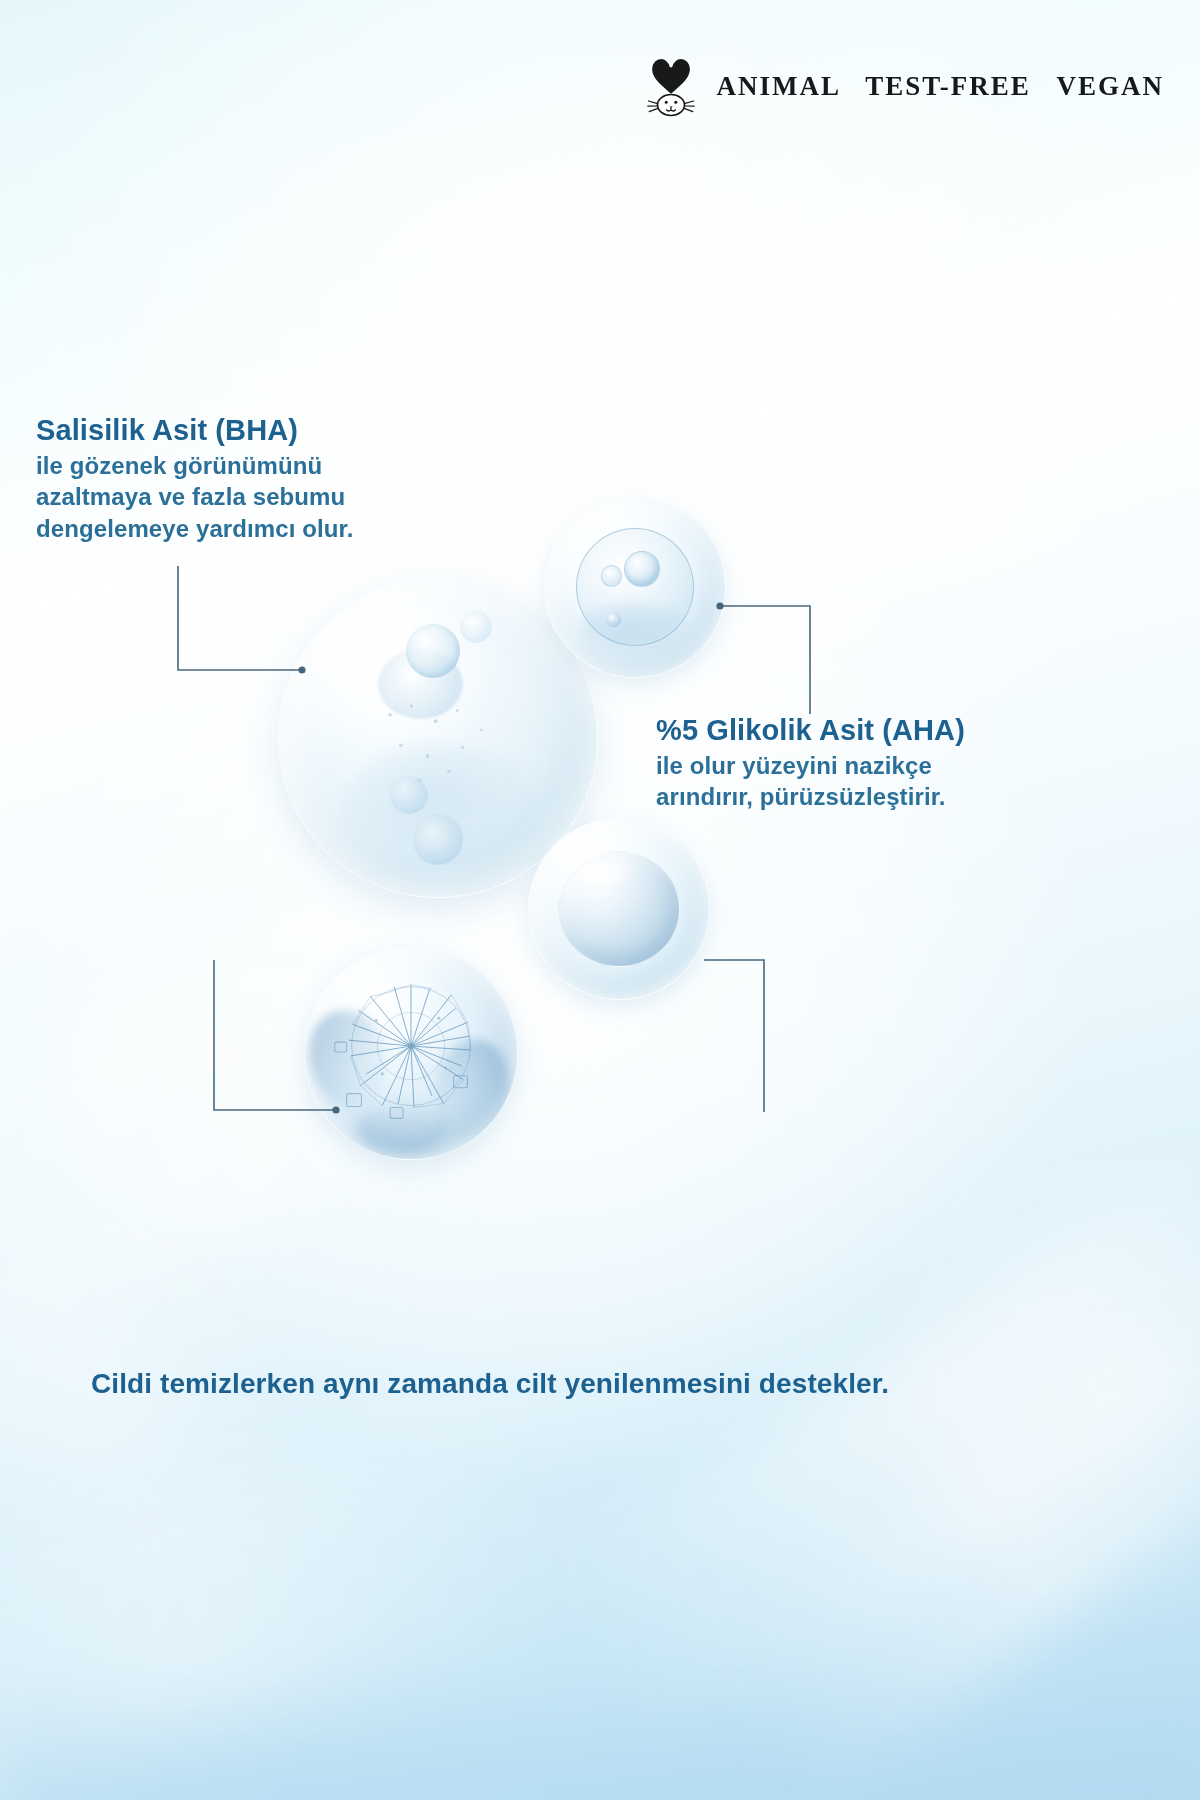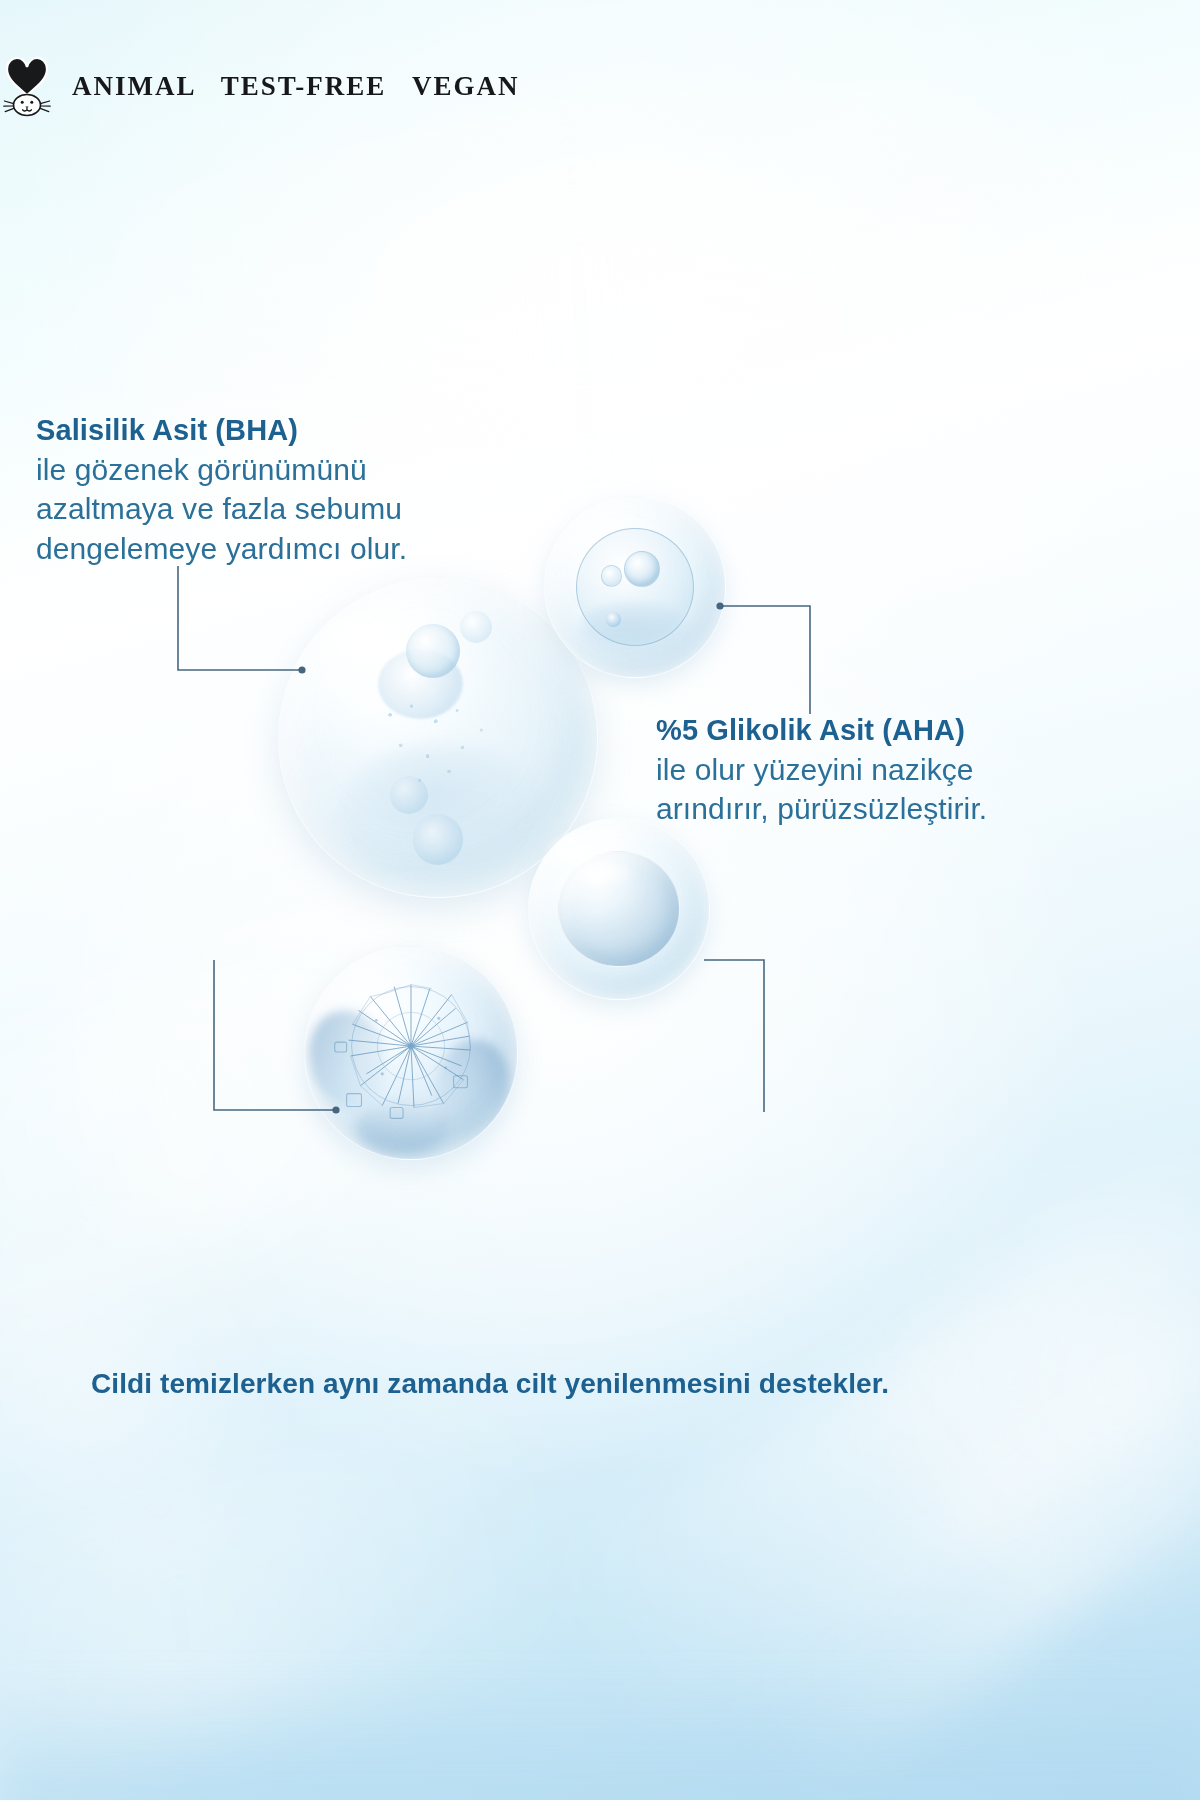--- a/index.html
+++ b/index.html
@@ -70,21 +70,21 @@
   }
   .s8 {
     left:0px; top:1680px; width:1200px; height:140px;
     background:linear-gradient(180deg, rgba(178,218,240,0) 0%, rgba(168,212,238,0.45) 100%);
     filter:blur(22px);
   }
 
   
   #cruelty-badge {
     position:absolute; left:0; top:55px; width:1164px;
-    display:flex; align-items:center; justify-content:flex-start; gap:18px;
+    display:flex; align-items:center; justify-content:flex-end; gap:18px;
   }
   #bunny-logo { width:54px; height:62px; display:block; flex:0 0 auto; }
   #badge-text {
     font-family:"Liberation Serif", serif;
     font-weight:700;
     font-size:27px;
     letter-spacing:2.0px;
     color:#16181a;
     white-space:pre;
   }
@@ -262,22 +262,22 @@
   .callout { position:absolute; }
   .callout .c-title {
     font-size:29px;
     font-weight:700;
     color:#1d6190;
     line-height:1.30;
     letter-spacing:0.1px;
     white-space:nowrap;
   }
   .callout .c-body {
-    font-size:30px;
-    font-weight:400;
+    font-size:24px;
+    font-weight:700;
     color:#2b7099;
     line-height:1.32;
     letter-spacing:0.1px;
     white-space:pre-line;
   }
 
   #callout-bha   { left:36px;  top:412px; }
   #callout-aha   { left:656px; top:712px; }
   #callout-nia   { left:36px;  top:838px; }
   #callout-pan   { left:656px; top:1092px; }

